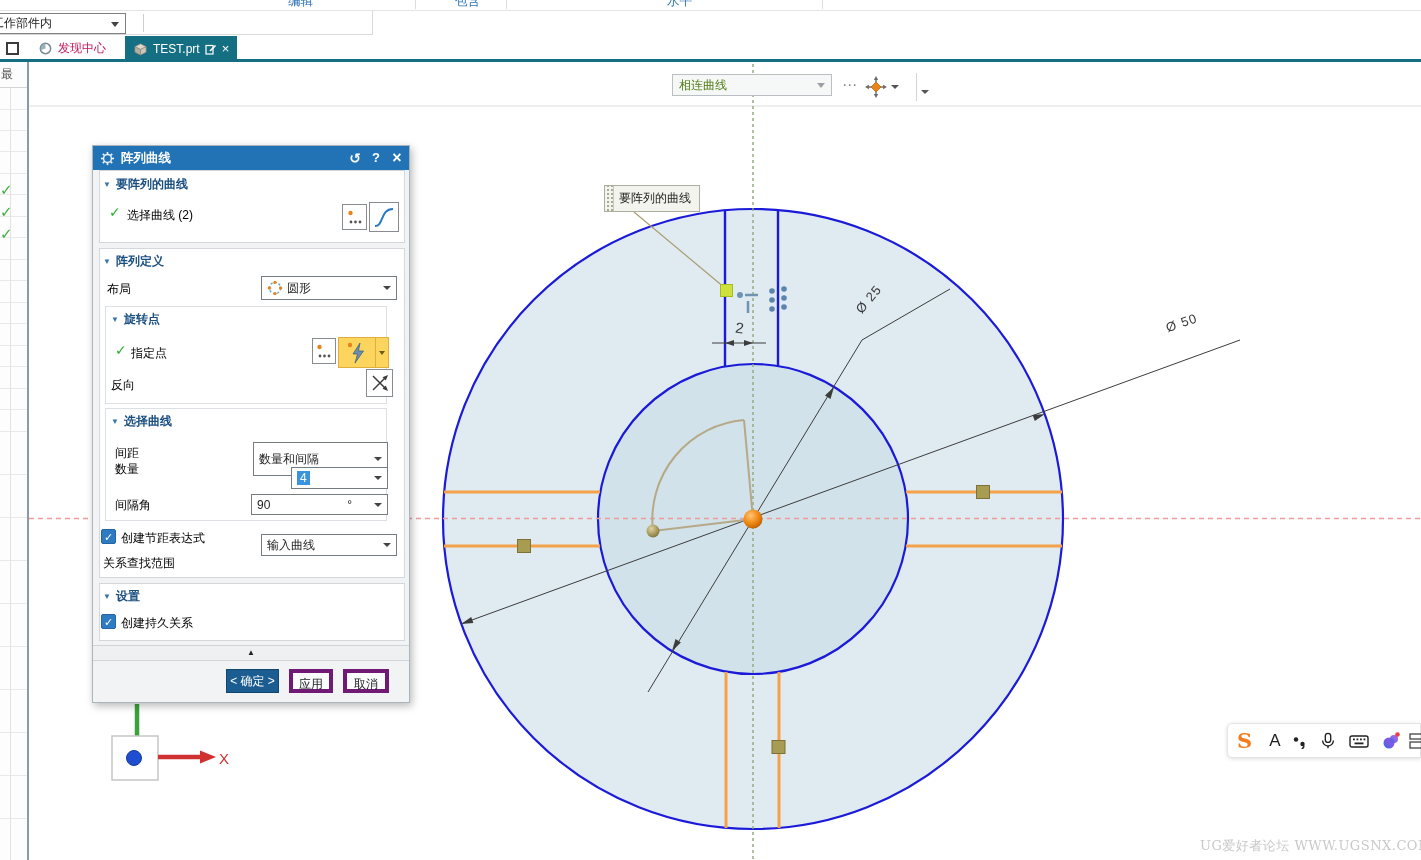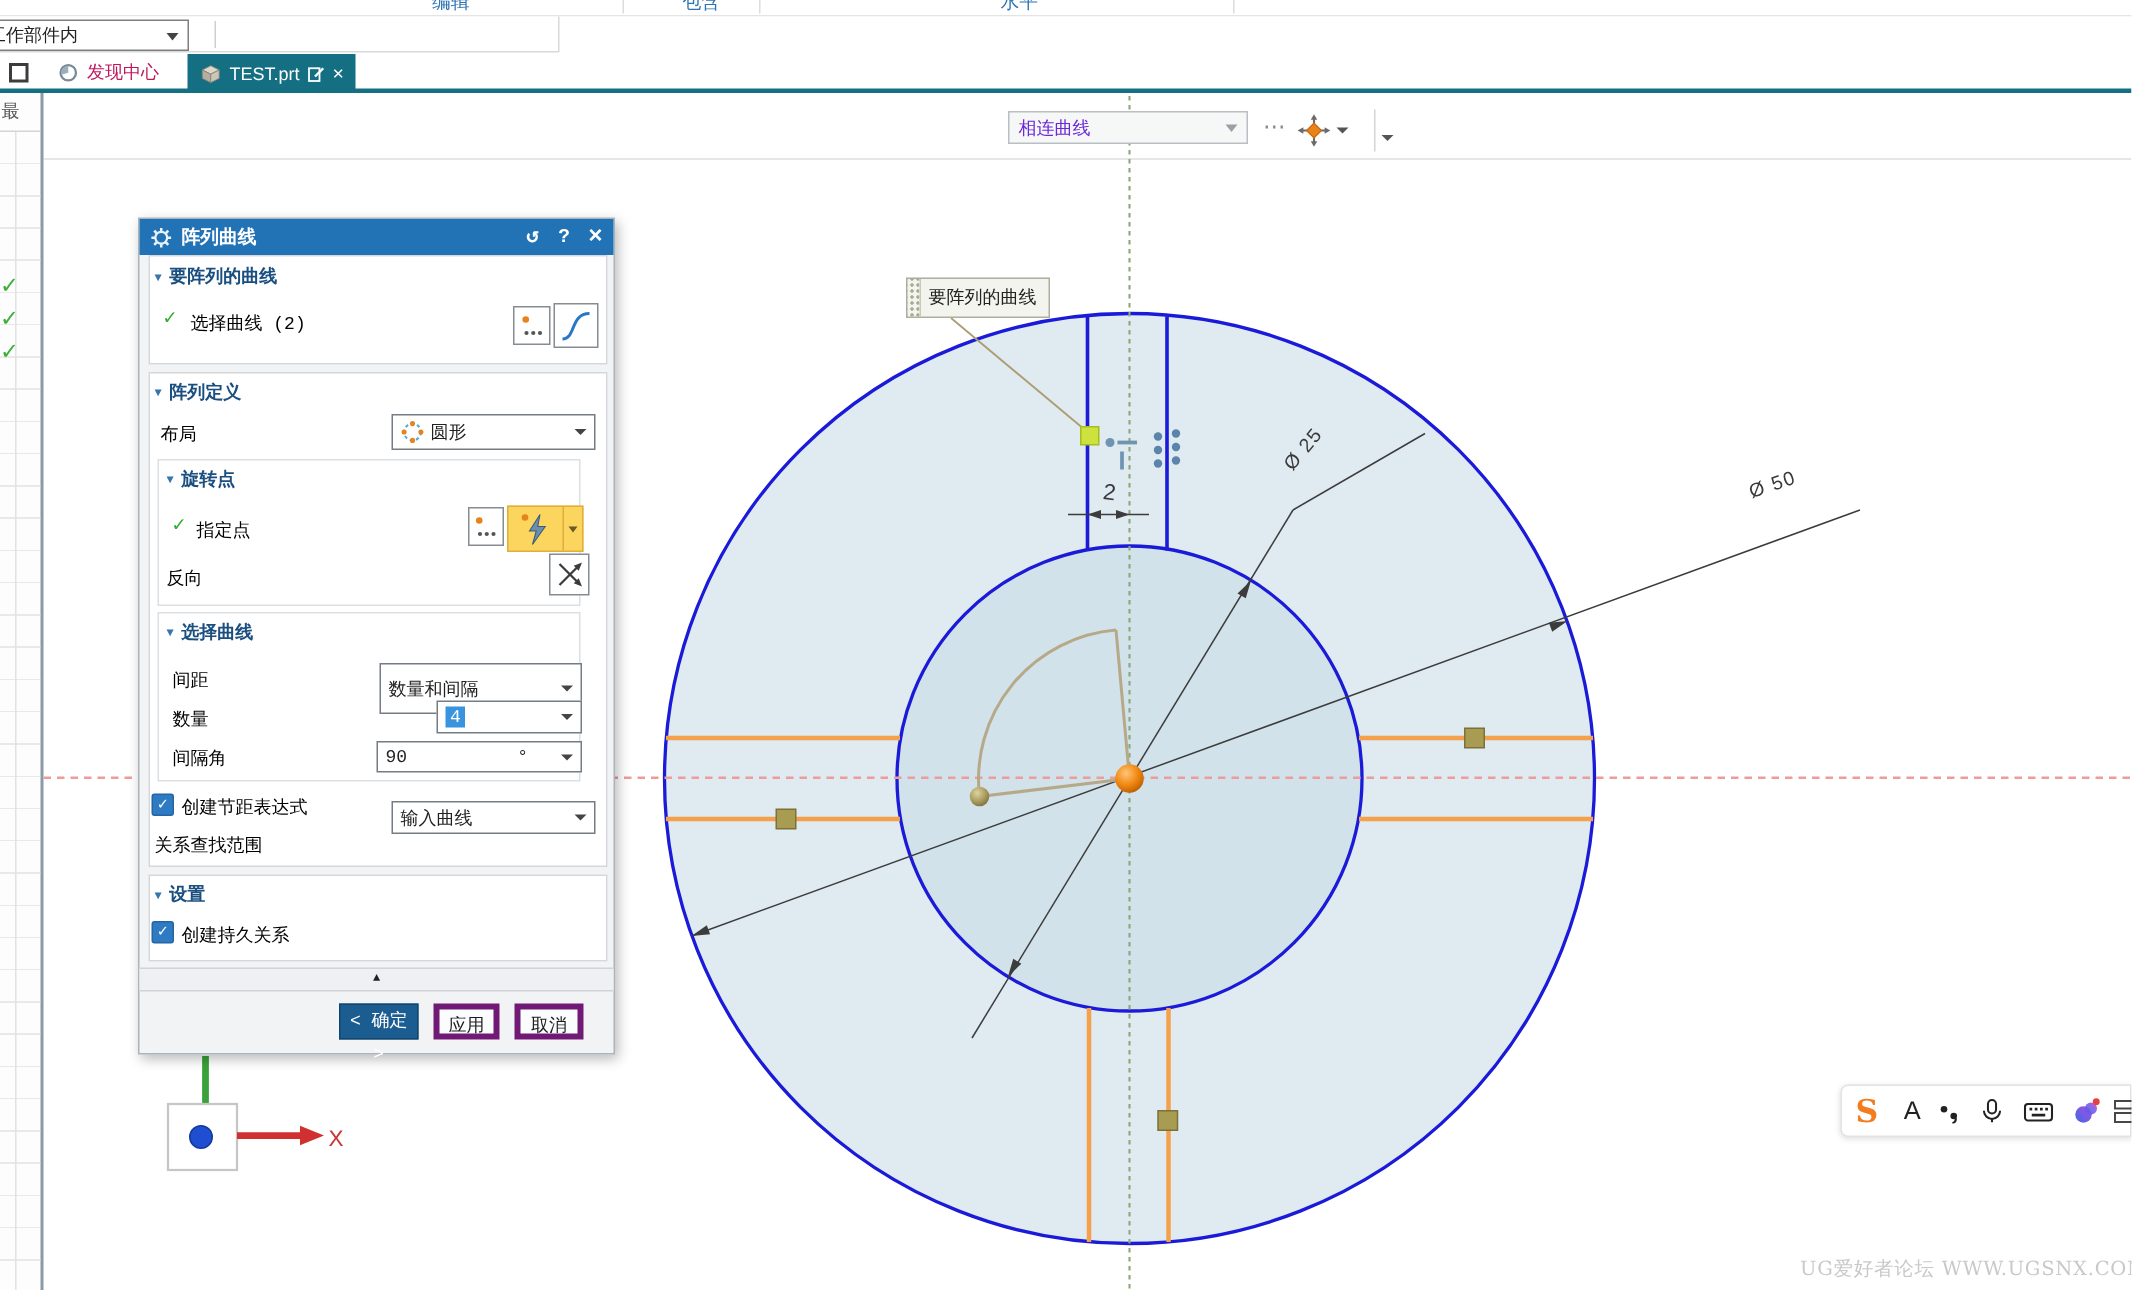--- a/index.html
+++ b/index.html
@@ -39,42 +39,42 @@
   .nav-head { position:absolute; left:1px; top:4px; font-size:12px; color:#555; }
   .nav-headline { position:absolute; left:0; top:25px; width:29px; height:1px; background:#d5d5d5; }
   .nav-grid { position:absolute; left:0; top:26px; width:27px; height:772px;
               background:repeating-linear-gradient(to bottom, transparent 0 20.5px, #e9e9e9 20.5px 21.5px); }
   .nav-vline { position:absolute; left:10px; top:26px; width:1px; height:772px; background:#e2e2e2; }
   .nav-check { position:absolute; left:0; font-size:15px; font-weight:bold; color:#3ab03a; }
 
   
   .selbar { position:absolute; z-index:5; }
   .dd { background:#fff; border:1px solid #757d83; font-size:12px; position:absolute; padding-left:6px; }
-  .dd.disabled { color:#6d28d9; background:#f6f7f7; border-color:#b9bfc3; }
+  .dd.disabled { color:#4d7c0f; background:#f6f7f7; border-color:#b9bfc3; }
   .curve-rule { left:672px; top:74px; width:160px; height:22px; line-height:20px; }
   .more-btn { position:absolute; left:840px; top:74px; width:20px; height:22px; color:#8a8a8a; font-size:15px;
               letter-spacing:1px; text-align:center; line-height:22px; z-index:5;}
   .snap-btn { position:absolute; left:864px; top:72px; width:42px; height:30px; z-index:5; display:flex; align-items:center; }
   .snap-btn .chev2 { width:0;height:0;border-left:4px solid transparent;border-right:4px solid transparent;border-top:4px solid #555; margin-left:3px;}
   .selbar-sep { position:absolute; left:916px; top:73px; width:1px; height:28px; background:#d4d4d4; z-index:5;}
   .trail-chev { position:absolute; left:921px; top:90px; width:0;height:0;border-left:4px solid transparent;border-right:4px solid transparent;border-top:4px solid #555; z-index:5;}
 
   
   svg.canvas { position:absolute; left:0; top:0; z-index:1; }
   svg text { font-family:"Liberation Sans","DejaVu Sans",sans-serif; }
 
   .pattern-tooltip { position:absolute; left:604px; top:185px; width:96px; height:27px; background:#f4f4ee;
                      border:1px solid #aeae9f; display:flex; z-index:2; }
   .tt-handle { width:9px; border-right:1px solid #c9c9ba;
                background-image:radial-gradient(#a9a996 1px, transparent 1.2px); background-size:4px 4px; background-position:1px 2px; }
   .tt-label { font-size:12px; line-height:25px; padding-left:5px; white-space:nowrap; }
 
   
   .dialog { position:absolute; left:92px; top:145px; width:318px; height:558px; background:#f2f3f5;
-            border:1px solid #a9b4bd; box-shadow:2px 3px 8px rgba(0,0,0,.28); z-index:10; font-size:12px;font-family:Liberation Mono, monospace; }
+            border:1px solid #a9b4bd; box-shadow:2px 3px 8px rgba(0,0,0,.28); z-index:10; font-size:12px; }
   .dlg-title { position:absolute; left:0; top:0; width:100%; height:24px; background:#2173b6; color:#fff;
                display:flex; align-items:center; }
   .dlg-title .t { font-weight:bold; font-size:12.5px; margin-left:6px; }
   .dlg-tbtn { position:absolute; top:0; height:24px; line-height:24px; text-align:center; color:#fff; font-weight:bold; }
   .grp { position:absolute; left:6px; width:306px; background:#fff; border:1px solid #d4d7db; }
   .subgrp { position:absolute; background:#fff; border:1px solid #dcdfe3; }
   .hdr { position:absolute; font-weight:bold; color:#1a4f80; font-size:12px; white-space:nowrap; }
   .hdr .tri { color:#3576ad; font-size:8px; margin-right:5px; vertical-align:1px; }
   .lbl { position:absolute; color:#000000; white-space:nowrap; }
   .gcheck { position:absolute; color:#2fae2f; font-weight:bold; font-size:14px; }
@@ -380,21 +380,21 @@
     </svg>
   </div>
 
   <div class="subgrp" style="left:12px;top:262px;width:282px;height:113px"></div>
   <div class="hdr" style="left:18px;top:267px"><span class="tri">▼</span><span>选择曲线</span></div>
   <span class="lbl" style="left:22px;top:299px">间距</span>
   <div class="dd2" style="left:160px;top:296px;width:135px;height:34px">
     <span>数量和间隔</span>
     <span class="chev"></span>
   </div>
-  <span class="lbl" style="left:22px;top:325px">数量</span>
+  <span class="lbl" style="left:22px;top:315px">数量</span>
   <div class="dd2" style="left:198px;top:321px;width:97px;height:22px">
     <span class="sel4">4</span>
     <span class="chev"></span>
   </div>
   <span class="lbl" style="left:22px;top:351px">间隔角</span>
   <div class="dd2" style="left:158px;top:348px;width:137px;height:21px">
     <span>90</span>
     <span class="unit">°</span>
     <span class="chev" style="margin-left:0"></span>
   </div>

